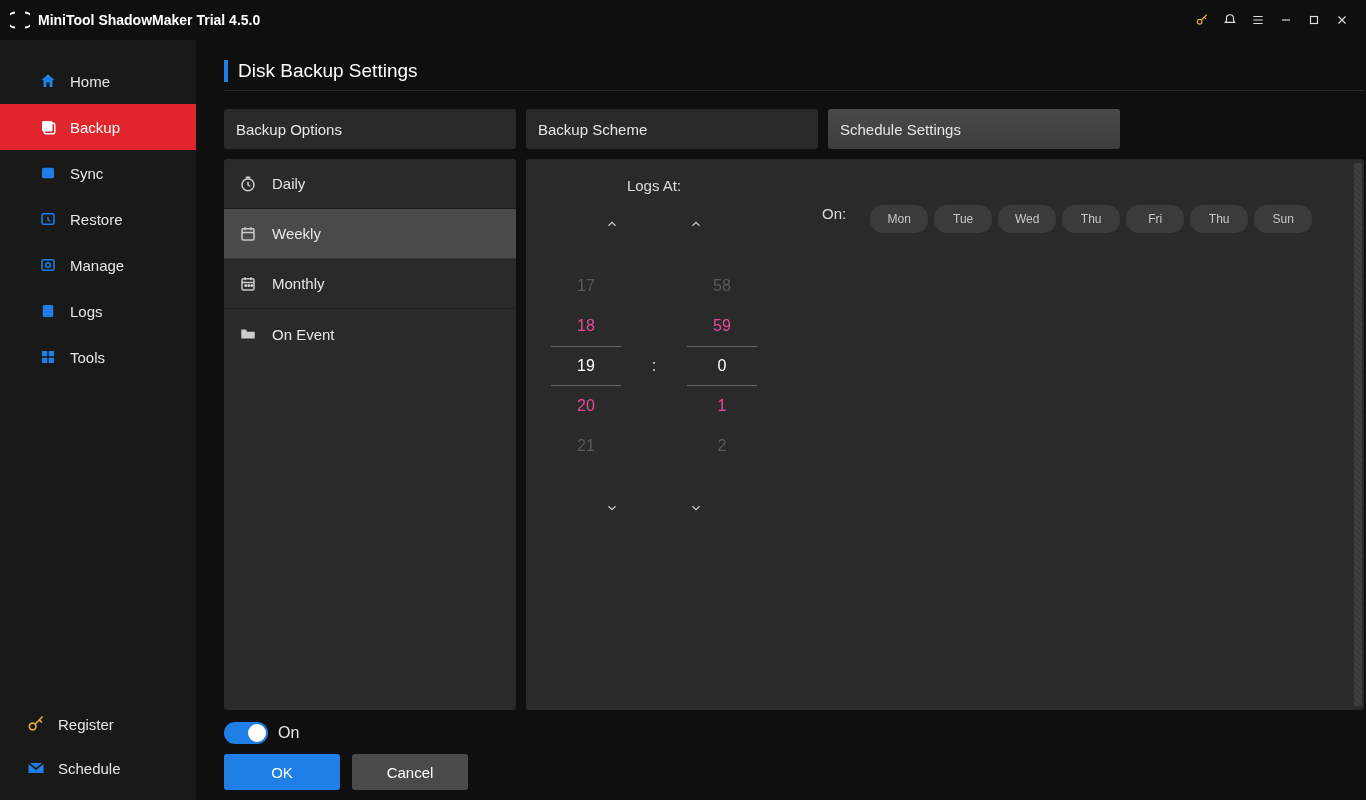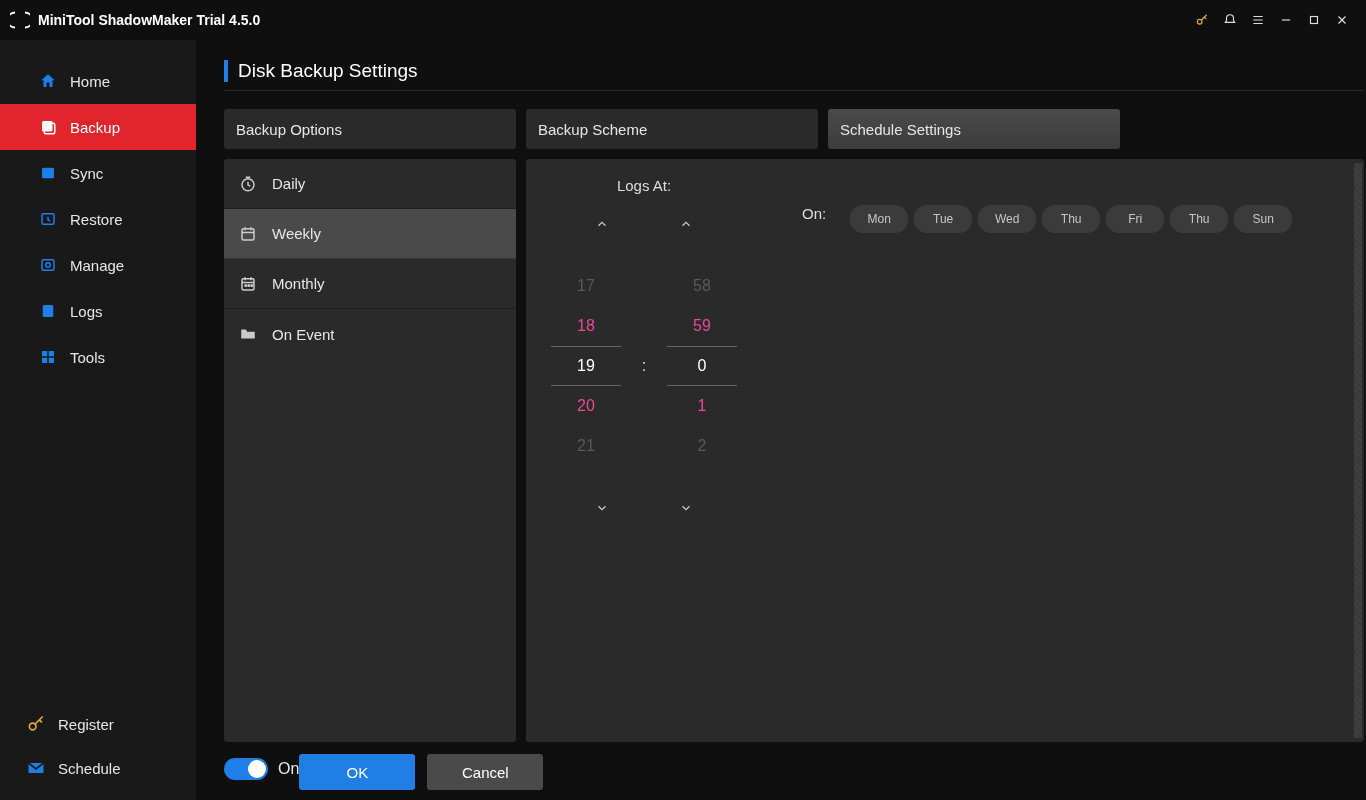--- a/index.html
+++ b/index.html
@@ -48,38 +48,38 @@
   .freq-item .ico svg{width:18px;height:18px;}
   .right-col{flex:1;background:#2a2a2a;border-radius:3px; padding:18px 20px; position:relative; overflow:hidden;}
   .right-col .scroll-hint{position:absolute;top:4px;right:2px;bottom:4px;width:8px; background:repeating-linear-gradient(45deg,#555 0 2px,#666 2px 4px); border-radius:2px; opacity:.35;}
   .sched{display:flex; gap:60px; align-items:flex-start;}
   .lbl{font-size:15px;color:#ddd;}
   
   .timecol{display:flex;flex-direction:column;align-items:center;gap:8px;}
   .time-top{display:flex; gap:44px; margin-top:8px;}
   .chev{width:40px;height:28px;display:flex;align-items:center;justify-content:center;cursor:pointer;color:#ccc;}
   .chev svg{width:14px;height:14px;}
-  .time-rows{display:flex; align-items:center; gap:8px; margin-top:20px;}
+  .time-rows{display:flex; align-items:center; gap:18px; margin-top:20px;}
   .num-col{display:flex;flex-direction:column;align-items:center;width:80px;}
   .num{height:40px;display:flex;align-items:center;justify-content:center;font-size:16px;color:#ec4899;width:70px;}
   .num.sel{color:#fff;border-top:1px solid #666;border-bottom:1px solid #666;}
   .num.fade{color:#5a5a5a;}
   .colon{width:20px;text-align:center;font-size:16px;color:#ddd;}
   
   .dayscol{display:flex;flex-direction:row;gap:24px;margin-top:28px;}
   .day-row{display:flex;gap:6px;}
   .day{width:58px;height:28px;border-radius:13px;background:#3b3b3b;color:#c7c7c7;font-size:12px;display:flex;align-items:center;justify-content:center;cursor:pointer;}
   .toggle-wrap{display:flex;align-items:center;gap:10px; margin-bottom:10px;}
   .toggle{width:44px;height:22px;border-radius:11px;background:#1f7fe6;position:relative;cursor:pointer;}
   .toggle .knob{position:absolute;top:2px;right:2px;width:18px;height:18px;border-radius:50%;background:#fff;}
   .footer-row2{display:flex;justify-content:flex-end;gap:12px;}
   .btn{width:116px;height:36px;border:none;border-radius:3px;font-size:15px;cursor:pointer;color:#fff;display:flex;align-items:center;justify-content:center;}
   .btn.primary{background:#1f7fe6;}
   .btn.secondary{background:#4a4a4a;}
-  .footer-stack{display:flex;flex-direction:row;align-items:flex-end; padding-top:12px;}
+  .footer-stack{display:flex;flex-direction:column;align-items:flex-start; padding-top:12px;}
 </style>
 </head>
 <body>
 
 <div class="titlebar">
   <span class="logo">
     <svg viewBox="0 0 24 24" fill="none" stroke="#fff" stroke-width="2.2">
         <path d="M6 3 A9 9 0 0 0 6 21 M18 3 A9 9 0 0 1 18 21"></path>
       </svg>
   </span>

